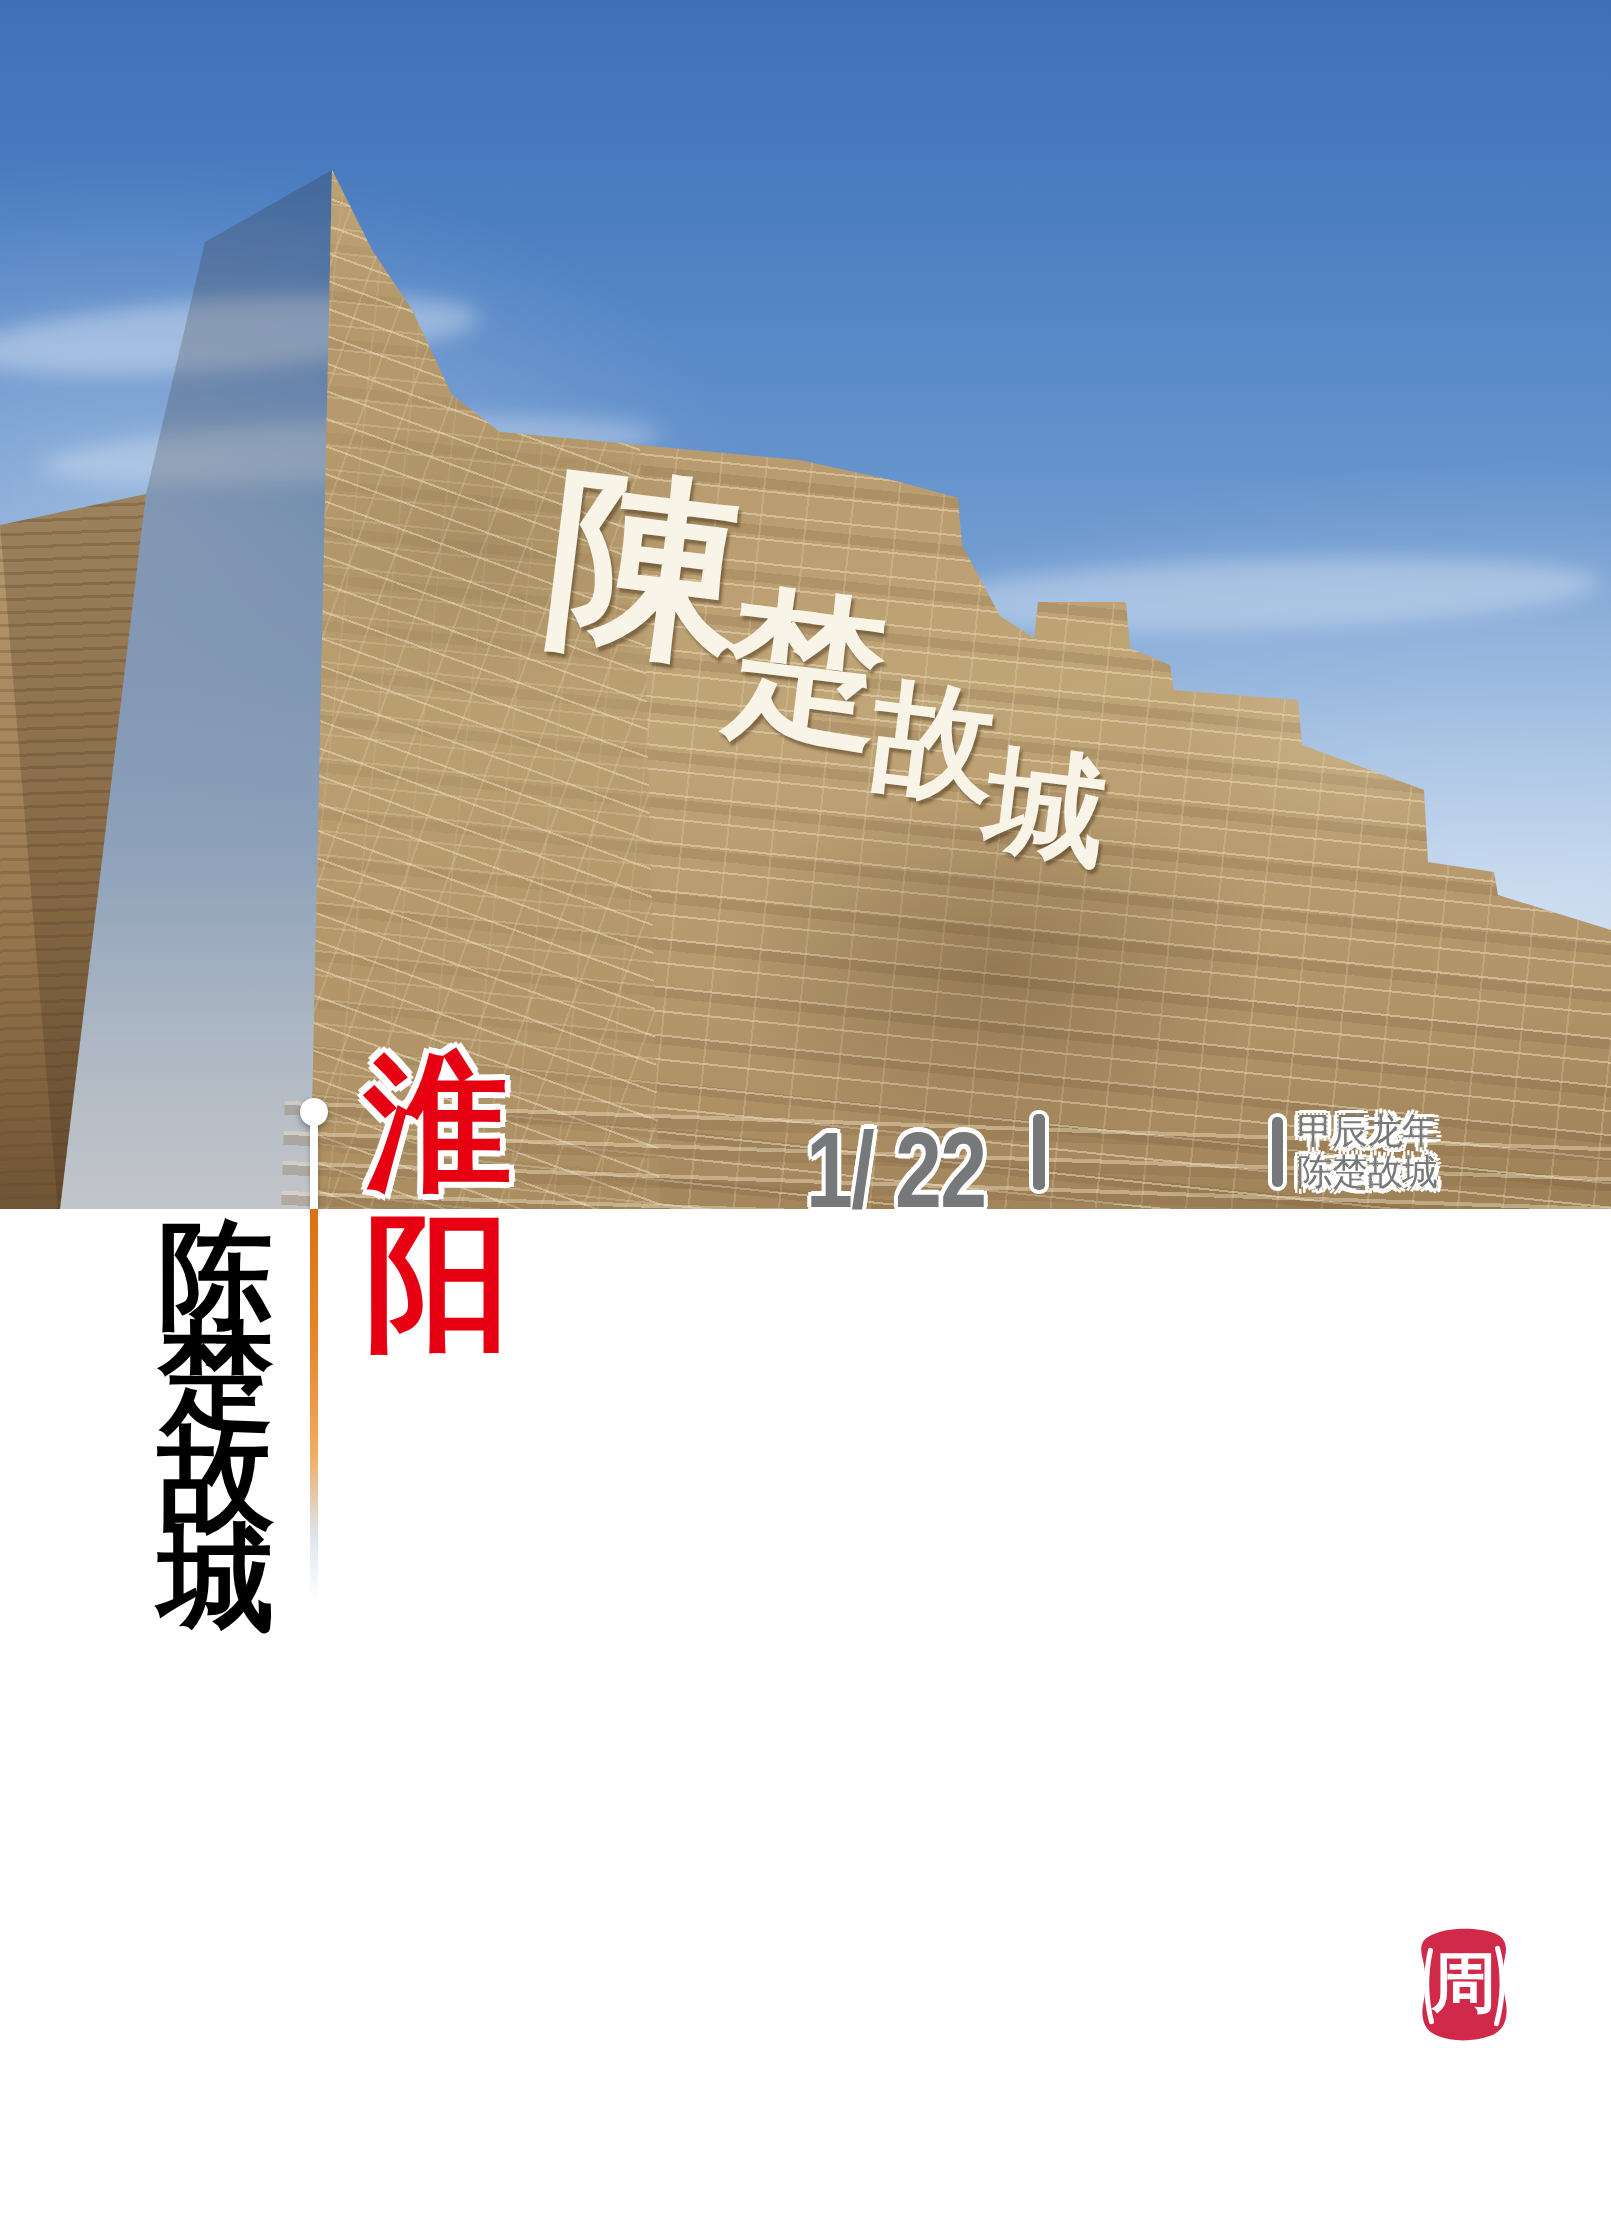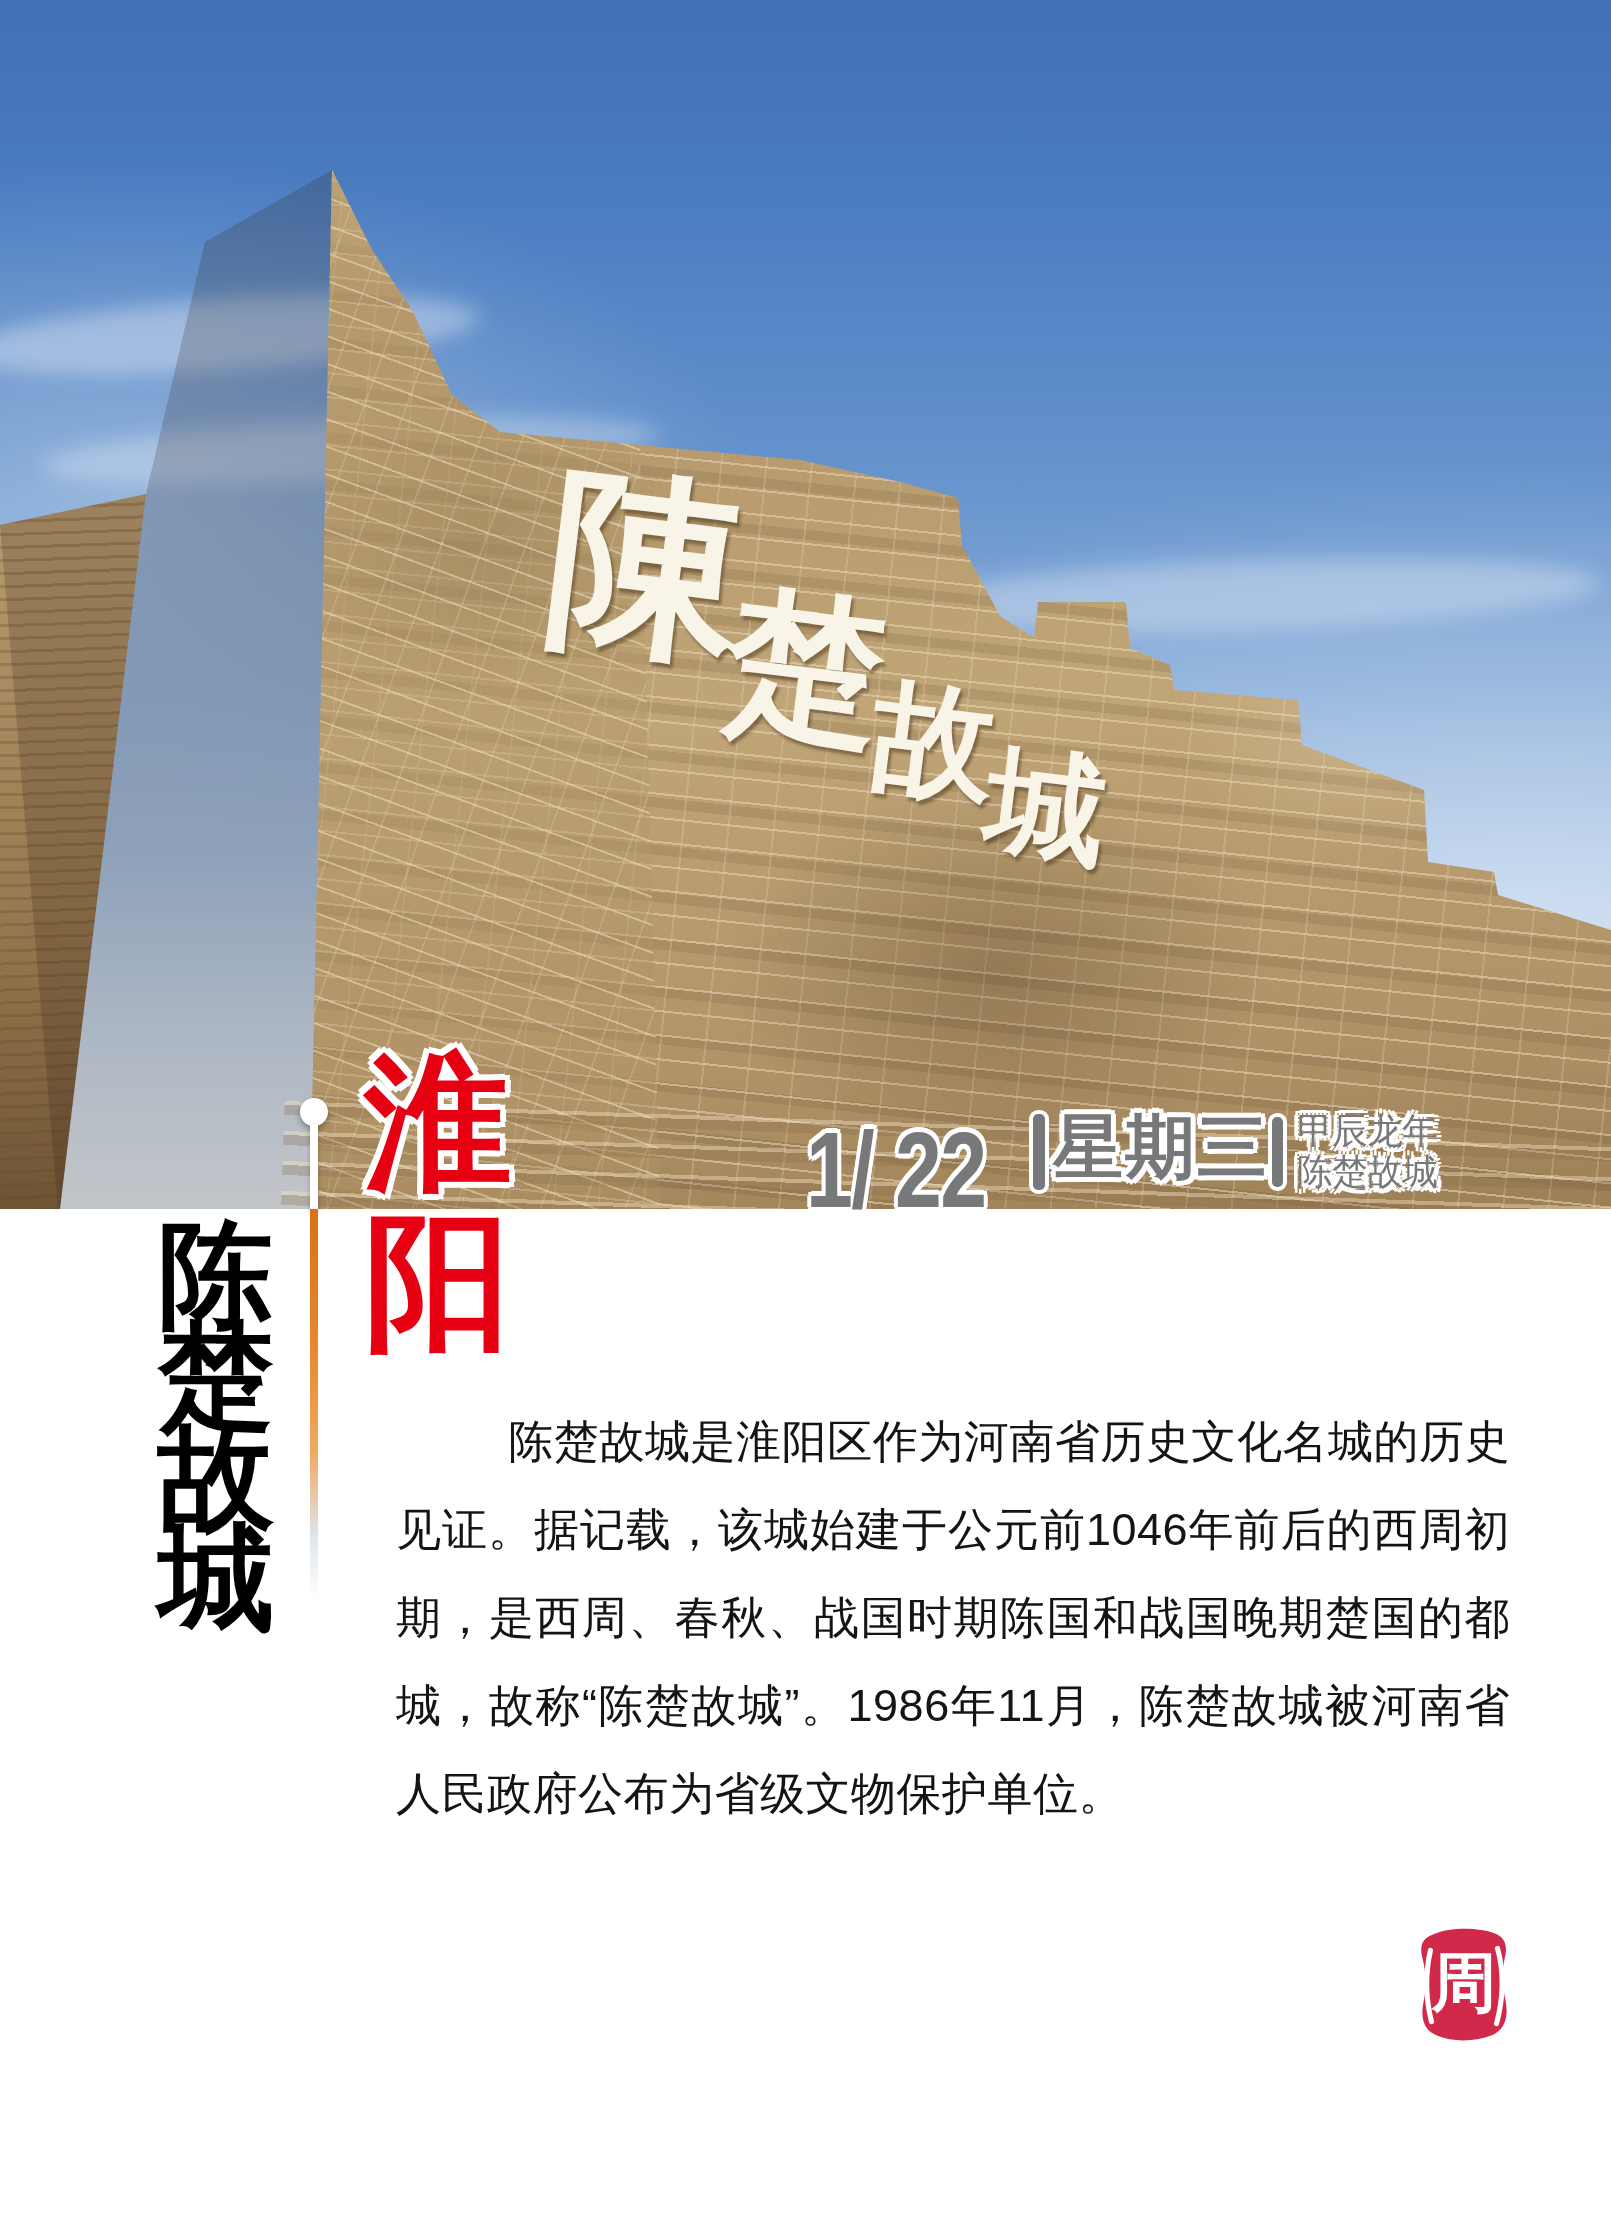--- a/index.html
+++ b/index.html
@@ -159,42 +159,40 @@
     <div class="wallnear"></div>
     <div class="wallbase"></div>
     <span class="ins i0">陳</span>
     <span class="ins i1">楚</span>
     <span class="ins i2">故</span>
     <span class="ins i3">城</span>
   </div>
 
   <div class="date-num gray-outlined">1/ 22</div>
   <div class="sep s1"></div>
-  <div class="weekday gray-outlined">星期三</div>
   <div class="sep s2"></div>
   <div class="lunar gray-outlined">
     <div>甲辰龙年</div>
     <div>陈楚故城</div>
   </div>
 
   <div class="tl-dot"></div>
   <div class="tl-white"></div>
   <div class="tl-orange"></div>
 
   <div class="loc-char l0">淮</div>
   <div class="loc-char l1">阳</div>
 
   <div class="title-col">
     <div class="title-char">陈</div>
     <div class="title-char">楚</div>
     <div class="title-char">故</div>
     <div class="title-char">城</div>
   </div>
 
-  <p class="body-text">陈楚故城是淮阳区作为河南省历史文化名城的历史见证。据记载，该城始建于公元前1046年前后的西周初期，是西周、春秋、战国时期陈国和战国晚期楚国的都城，故称“陈楚故城”。1986年11月，陈楚故城被河南省人民政府公布为省级文物保护单位。</p>
 
   <div class="seal">
     <svg viewBox="0 0 100 120">
       <path d="M20,10 C36,3 64,3 80,9 C91,13 93,22 90,34 C87,48 88,62 91,76 C94,92 90,105 76,110 C60,116 38,116 24,110 C11,105 7,93 10,78 C13,63 13,48 9,33 C6,21 9,14 20,10 Z" fill="#d0294a"></path>
       <path d="M17,26 C12,48 12,72 18,96" stroke="#ffffff" stroke-width="5" fill="none" stroke-linecap="round"></path>
       <path d="M83,24 C89,46 89,72 82,98" stroke="#ffffff" stroke-width="5" fill="none" stroke-linecap="round"></path>
       <text x="50" y="80" font-size="64" fill="#ffffff" text-anchor="middle">周</text>
     </svg>
   </div>
 

